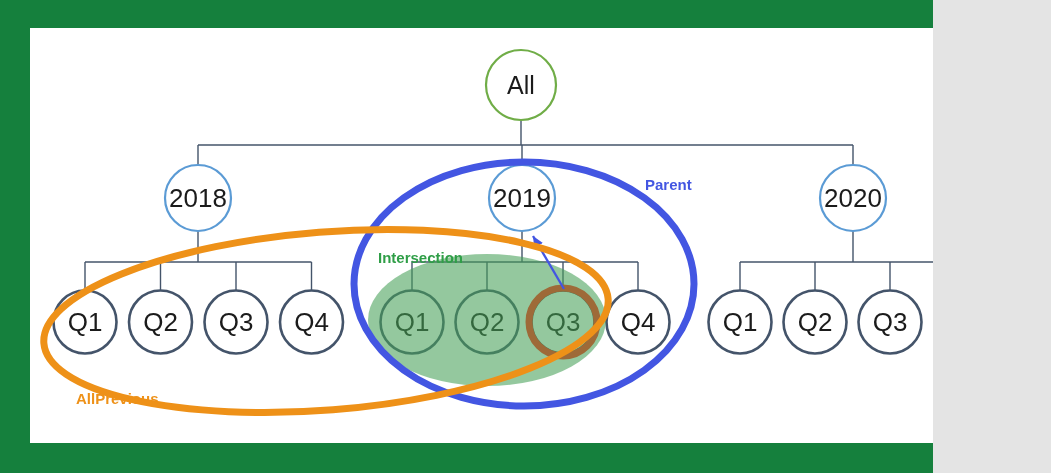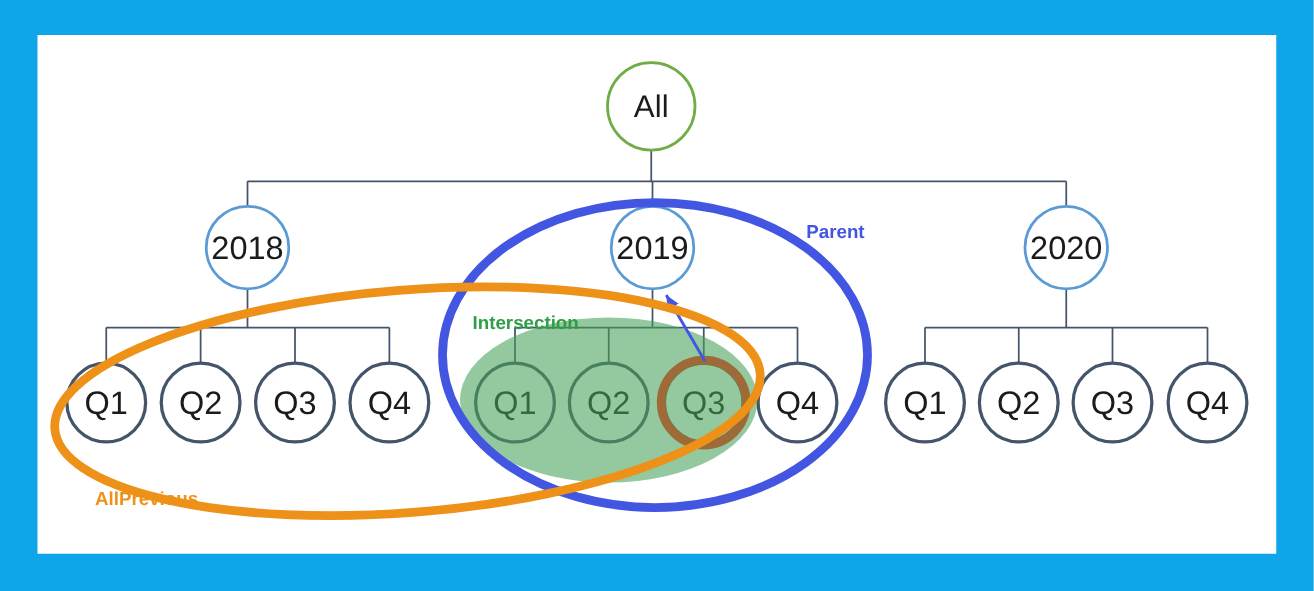--- a/index.html
+++ b/index.html
@@ -1,20 +1,20 @@
 <!DOCTYPE html>
 <html><head>
 <meta charset="utf-8">
 <style>
   html, body { margin: 0; padding: 0; background: #e4e4e4; }
   .frame {
     position: relative;
-    width: 1051px;
+    width: 933px;
     height: 473px;
-    background: #0ea5e9;
+    background: #15803d;
     font-family: "Liberation Sans", sans-serif;
     overflow: hidden;
     text-align: center;
   }
   .panel {
     position: absolute;
     left: 30px;
     top: 28px;
     width: 991px;
     height: 415px;

